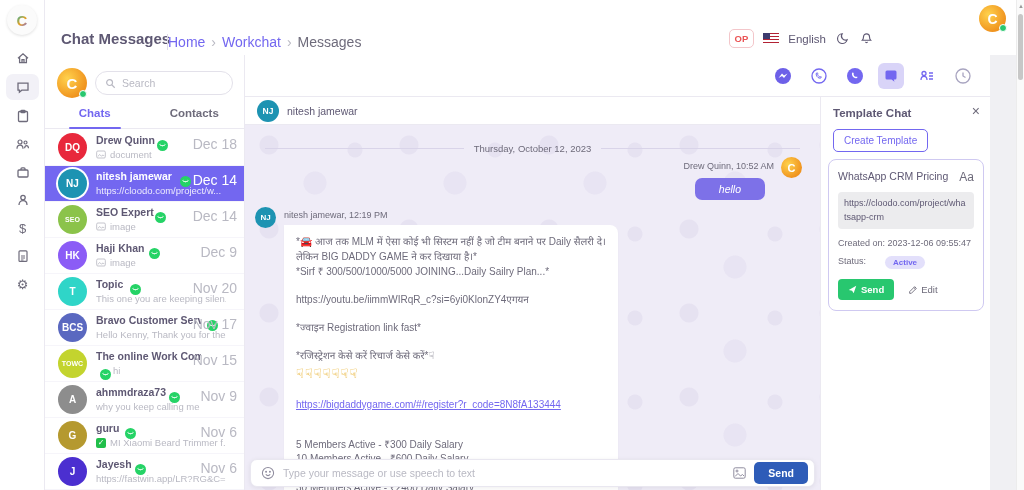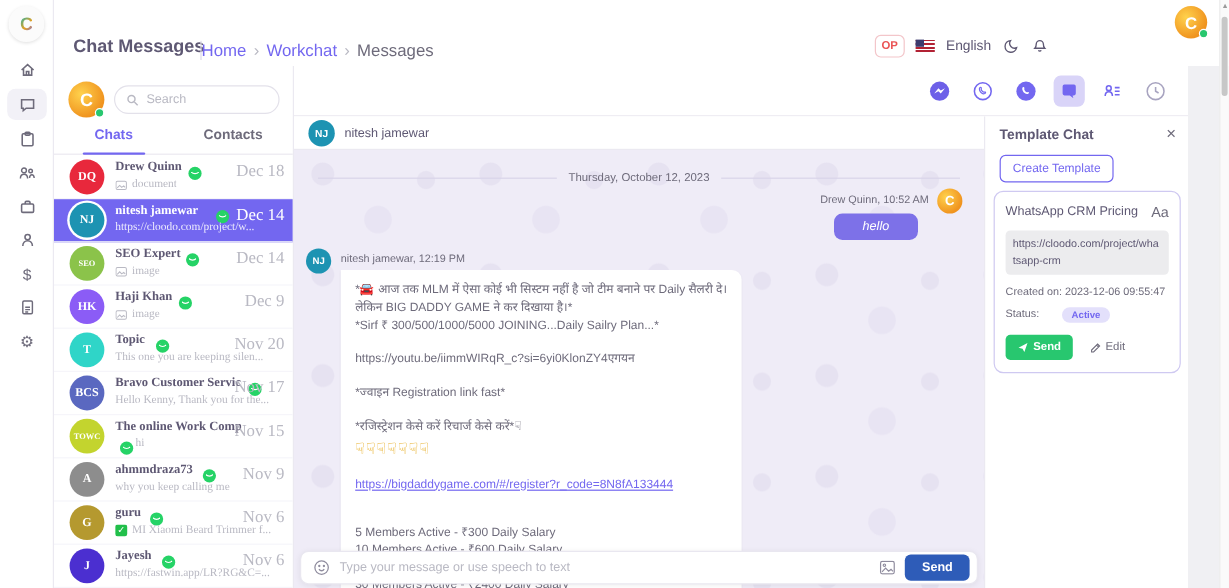--- a/index.html
+++ b/index.html
@@ -35,21 +35,21 @@
   #chatpanel { position:absolute; left:45px; top:55px; width:200px; height:435px; background:#fff; border-right:1px solid #ebe9f1; z-index:5; }
   .cp-logo { position:absolute; left:12px; top:13px; width:30px; height:30px; border-radius:50%; background:radial-gradient(circle at 35% 35%,#ffd24d,#f0941f 70%); display:flex; align-items:center; justify-content:center; color:#fff; font-weight:bold; font-size:15px; }
   .cp-logo i { position:absolute; right:0; bottom:0; width:8px; height:8px; background:#28c76f; border:1.5px solid #fff; border-radius:50%; }
   .search-pill { position:absolute; left:50px; top:16px; width:138px; height:24px; border:1px solid #e3e1ea; border-radius:12px; display:flex; align-items:center; gap:6px; padding:0 9px; background:#fff; }
   .search-pill input { border:none; outline:none; width:100px; font-size:10.5px; color:#5e5873; font-family:inherit; }
   .search-pill input::placeholder { color:#b9b9c3; }
   #tabs { position:absolute; left:0; top:46px; width:100%; height:28px; border-bottom:1px solid #ebe9f1; display:flex; }
   .tab { flex:1; text-align:center; font-size:11.5px; font-weight:bold; color:#6e6b7b; padding-top:6px; cursor:pointer; position:relative; }
   .tab.active { color:#7367f0; }
   .tab.active:after { content:""; position:absolute; left:24px; right:24px; bottom:-1px; height:2px; background:#7367f0; border-radius:2px; }
-  #chatlist { position:absolute; left:0; top:75px; width:100%; height:360px; overflow:hidden;font-family:Liberation Serif, serif; }
+  #chatlist { position:absolute; left:0; top:75px; width:100%; height:360px; overflow:hidden; }
   .row { position:relative; height:36px; border-bottom:1px solid #f6f5fa; cursor:pointer; }
   .row .av { position:absolute; left:13px; top:3px; width:29px; height:29px; border-radius:50%; color:#fff; font-weight:bold; display:flex; align-items:center; justify-content:center; font-size:10px; }
   .row .av.small-txt { font-size:7px; }
   .row .nm { position:absolute; left:51px; top:4px; font-size:10.5px; font-weight:bold; color:#5e5873; white-space:nowrap; max-width:105px; overflow:hidden; }
   .row .wa { position:absolute; top:4px; }
   .row .dt { position:absolute; right:7px; top:6px; font-size:14px; color:#b9b9c3; }
   .row .pv { position:absolute; left:51px; top:19px; font-size:9.5px; color:#b9b9c3; white-space:nowrap; max-width:130px; overflow:hidden; display:flex; align-items:center; gap:4px; }
   .row.selected { background:#7367f0; }
   .row.selected .nm, .row.selected .dt { color:#fff; }
   .row.selected .pv { color:#eceafd; }

